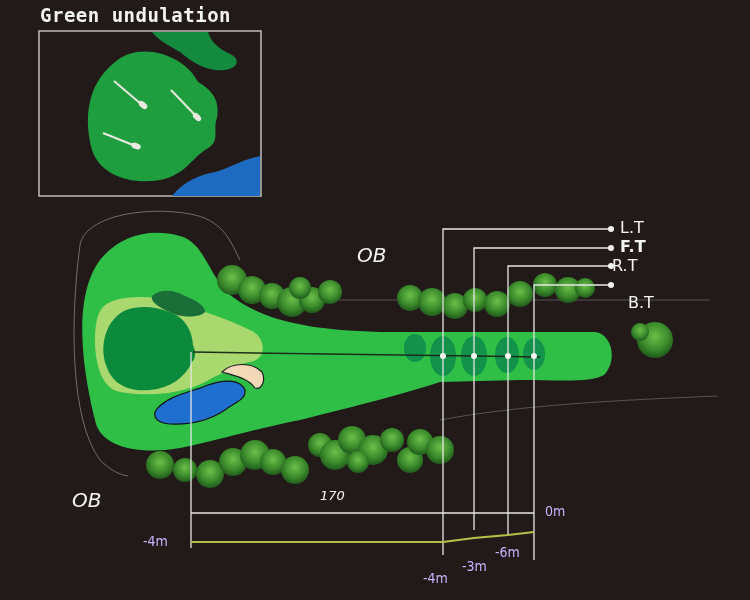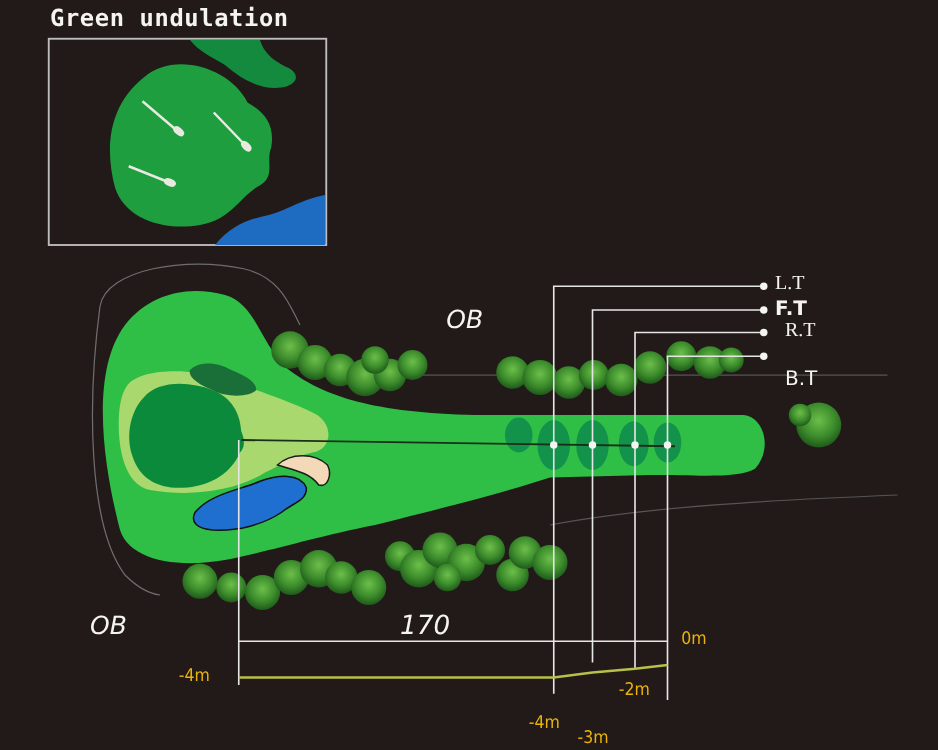--- a/index.html
+++ b/index.html
@@ -3,21 +3,21 @@
 <meta charset="utf-8">
 <style>
   html, body { margin:0; padding:0; }
   body { width:750px; height:600px; background:#221a19; overflow:hidden; position:relative;
          font-family:"DejaVu Sans", sans-serif; }
   .stage { position:absolute; left:0; top:0; width:750px; height:600px; }
   .txt { position:absolute; color:#f4f4f0; font-style:italic; white-space:nowrap; }
   .title { left:40px; top:4px; font-size:19px; letter-spacing:0.5px; font-style:normal; font-family:"DejaVu Sans Mono", monospace; font-weight:bold; }
   .ob { font-size:20px; }
   .tee-label { position:absolute; color:#f4f4f0; font-size:16px; font-family:"DejaVu Sans", sans-serif; white-space:nowrap; }
-  .elev { position:absolute; color:#eab308; font-size:14px; white-space:nowrap; font-family:"DejaVu Sans Condensed","DejaVu Sans", sans-serif; }
+  .elev { position:absolute; color:#c4b5fd; font-size:14px; white-space:nowrap; font-family:"DejaVu Sans Condensed","DejaVu Sans", sans-serif; }
   svg { position:absolute; left:0; top:0; }
 </style>
 </head>
 <body>
 
 <div class="stage">
 <svg width="750" height="600" viewBox="0 0 750 600">
   <defs>
     <radialGradient id="treeG" cx="50%" cy="40%" r="60%">
       <stop offset="0%" stop-color="#6cbf4a"></stop>
@@ -130,25 +130,25 @@
         <circle cx="534" cy="356" r="3"></circle>
   </g>
 
   <line x1="191" y1="513" x2="534" y2="513" stroke="#e6e6e6" stroke-width="1.3"></line>
   <polyline points="191,542 443,542 474,538 508,535 534,532" fill="none" stroke="#b6c04a" stroke-width="2"></polyline>
 </svg>
 
 <div class="txt title">Green undulation</div>
 <div class="txt ob" style="left:357px;top:243px;">OB</div>
 <div class="txt ob" style="left:72px;top:488px;">OB</div>
-<div class="txt" style="left:320px;top:488px;font-size:21px;">170</div>
+<div class="txt" style="left:320px;top:488px;font-size:13px;">170</div>
 
-<div class="tee-label" style="left:620px;top:218px;font-family:Liberation Serif, serif;">L.T</div>
+<div class="tee-label" style="left:620px;top:218px;">L.T</div>
 <div class="tee-label" style="left:620px;top:237px;font-weight:bold;">F.T</div>
-<div class="tee-label" style="left:628px;top:256px;font-family:Liberation Serif, serif;">R.T</div>
+<div class="tee-label" style="left:612px;top:256px;">R.T</div>
 <div class="tee-label" style="left:628px;top:293px;">B.T</div>
 
 <div class="elev" style="left:143px;top:533px;">-4m</div>
 <div class="elev" style="left:545px;top:503px;">0m</div>
 <div class="elev" style="left:423px;top:570px;">-4m</div>
-<div class="elev" style="left:462px;top:558px;margin-top:24px;">-3m</div>
-<div class="elev" style="left:495px;top:544px;">-2m</div>
+<div class="elev" style="left:462px;top:558px;">-3m</div>
+<div class="elev" style="left:495px;top:544px;">-6m</div>
 </div>
 
 </body></html>

